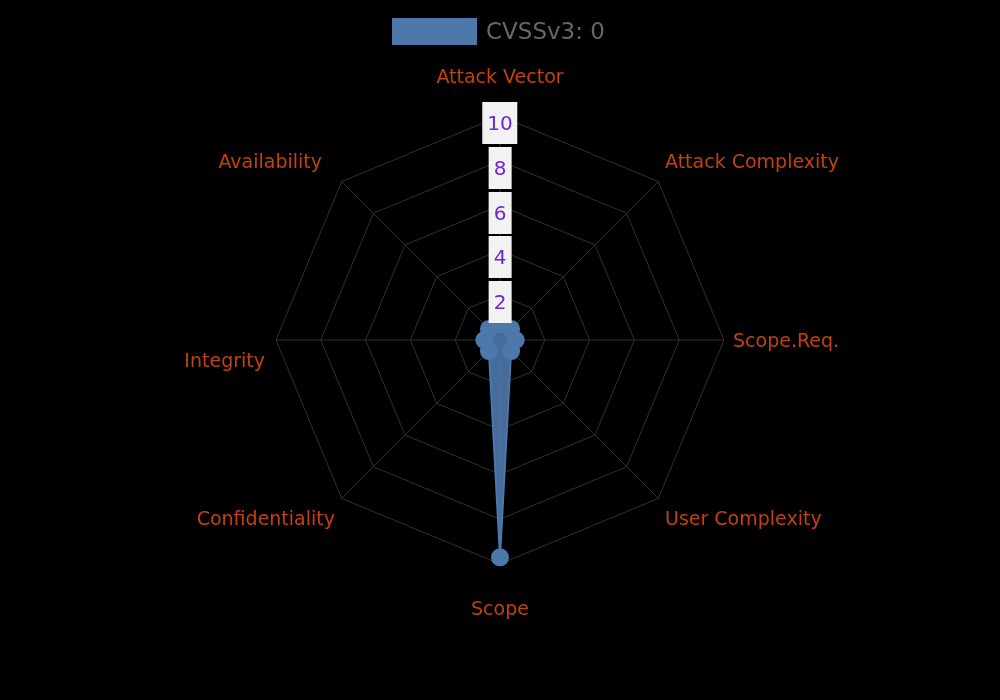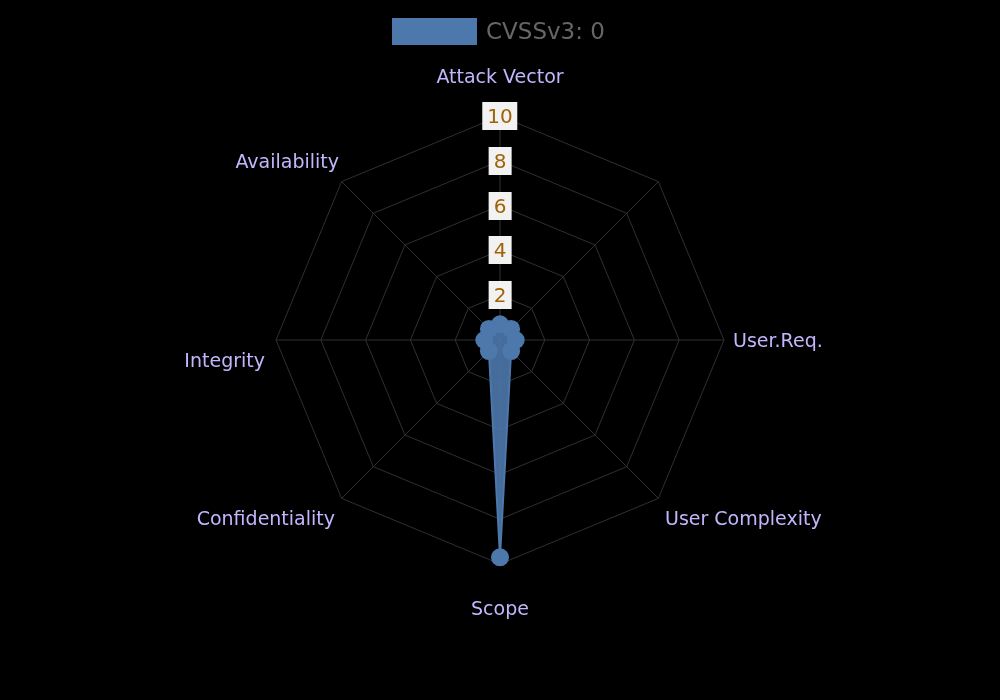--- a/index.html
+++ b/index.html
@@ -41,30 +41,30 @@
     top: 18px;
     height: 27px;
     line-height: 27px;
     font-size: 23px;
     color: #666666;
     white-space: nowrap;
   }
   .axis-label {
     position: absolute;
     font-size: 19px;
-    color: #c4b5fd;
+    color: #c2410c;
     white-space: nowrap;
     line-height: 24px;
   }
   .tick-label {
     position: absolute;
     font-size: 20px;
-    color: #a16207;
+    color: #6d28d9;
     background: #f2f2f2;
-    padding: 1px 5px;
+    padding: 8px 5px;
     line-height: 26px;
     white-space: nowrap;
     text-align: center;
   }
 </style>
 </head>
 <body>
 
 <div id="chart-root">
 
@@ -98,26 +98,27 @@
         <circle cx="515.68" cy="340.00" r="9" fill="#4C78AB"></circle>
         <circle cx="511.09" cy="351.09" r="9" fill="#4C78AB"></circle>
         <circle cx="500.00" cy="557.28" r="9" fill="#4C78AB"></circle>
         <circle cx="488.91" cy="351.09" r="9" fill="#4C78AB"></circle>
         <circle cx="484.32" cy="340.00" r="9" fill="#4C78AB"></circle>
         <circle cx="488.91" cy="328.91" r="9" fill="#4C78AB"></circle>
       </g>
   </svg>
 
   <div class="axis-label" id="lbl-attack-vector" style="top: 64px; left: 500px; transform: translateX(-50%);">Attack Vector</div>
-  <div class="axis-label" id="lbl-priv-req" style="top: 328px; left: 733px;">User.Req.</div>
+  <div class="axis-label" id="lbl-attack-complexity" style="top: 149px; left: 665px;">Attack Complexity</div>
+  <div class="axis-label" id="lbl-priv-req" style="top: 328px; left: 733px;">Scope.Req.</div>
   <div class="axis-label" id="lbl-user-interaction" style="top: 506px; left: 665px;">User Complexity</div>
   <div class="axis-label" id="lbl-scope" style="top: 596px; left: 500px; transform: translateX(-50%);">Scope</div>
   <div class="axis-label" id="lbl-confidentiality" style="top: 506px; left: 335px; transform: translateX(-100%);">Confidentiality</div>
   <div class="axis-label" id="lbl-integrity" style="top: 328px; left: 265px; transform: translateX(-100%); margin-top: 20px;">Integrity</div>
-  <div class="axis-label" id="lbl-availability" style="top: 149px; left: 339px; transform: translateX(-100%);">Availability</div>
+  <div class="axis-label" id="lbl-availability" style="top: 149px; left: 322px; transform: translateX(-100%);">Availability</div>
 
   <div class="tick-label" id="tick-10" style="left: 500px; top: 102px; transform: translateX(-50%);">10</div>
   <div class="tick-label" id="tick-8" style="left: 500px; top: 146.8px; transform: translateX(-50%);">8</div>
   <div class="tick-label" id="tick-6" style="left: 500px; top: 191.6px; transform: translateX(-50%);">6</div>
   <div class="tick-label" id="tick-4" style="left: 500px; top: 236.4px; transform: translateX(-50%);">4</div>
   <div class="tick-label" id="tick-2" style="left: 500px; top: 281.2px; transform: translateX(-50%);">2</div>
 
 </div>
 
 </body></html>

